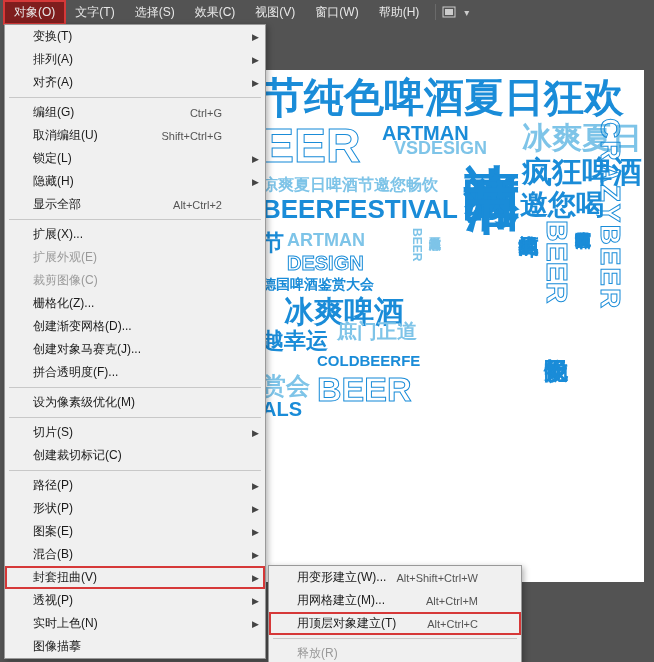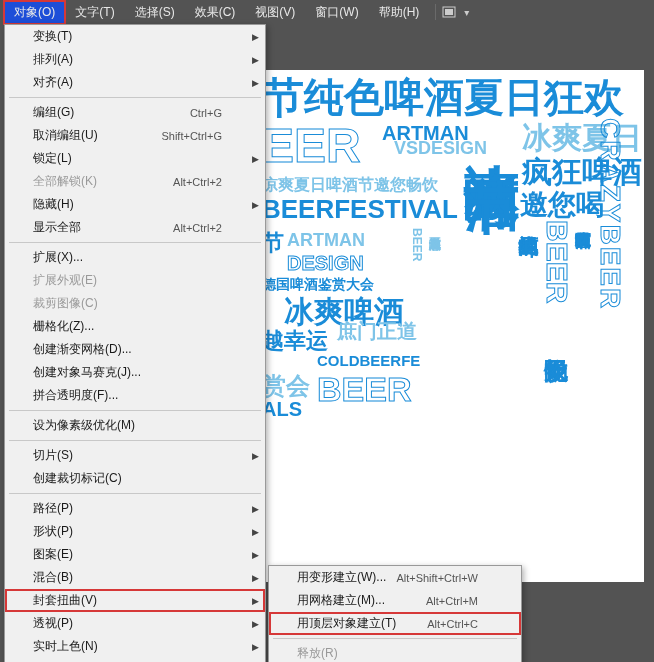--- a/index.html
+++ b/index.html
@@ -1,19 +1,19 @@
 <!DOCTYPE html>
 <html><head>
 <meta charset="utf-8">
 <style>
 * { margin: 0; padding: 0; box-sizing: border-box; font-family: "Microsoft YaHei", sans-serif; }
 body { background: #535353; width: 654px; height: 662px; overflow: hidden; position: relative; }
 .menubar { background: #535353; height: 24px; display: flex; align-items: center; padding-left: 4px; color: #e8e8e8; font-size: 12px; }
 .menubar-item { padding: 3px 10px; cursor: pointer; }
-.menubar-item.active { background: #1d4ed8; outline: 2px solid #d63838; outline-offset: -1px; }
+.menubar-item.active { background: #7f1d1d; outline: 2px solid #d63838; outline-offset: -1px; }
 .menubar-sep { width: 1px; height: 16px; background: #6a6a6a; margin: 0 6px; }
 .menubar-icon { width: 20px; height: 14px; display: inline-block; }
 .menubar-icon svg { width: 100%; height: 100%; }
 
 .dropdown { position: absolute; left: 4px; top: 24px; width: 262px; background: #f0f0f0; border: 1px solid #999; box-shadow: 2px 2px 6px rgba(0,0,0,.3); color: #1a1a1a; font-size: 12px; z-index: 10; }
 .menu-item { display: flex; justify-content: space-between; align-items: center; padding: 3px 31px 3px 28px; cursor: default; position: relative; }
 .menu-item.disabled { color: #9a9a9a; }
 .menu-item.highlight { outline: 2px solid #d63838; outline-offset: -2px; }
 .menu-item .arrow { position: absolute; right: 6px; font-size: 9px; color: #444; }
 .menu-sep { height: 1px; background: #c8c8c8; margin: 3px 4px; }
@@ -102,24 +102,20 @@
       <span class="menu-shortcut">Ctrl+G</span>
     </div>
     <div class="menu-item">
       <span>取消编组(U)</span>
       <span class="menu-shortcut">Shift+Ctrl+G</span>
     </div>
     <div class="menu-item">
       <span>锁定(L)</span>
       <span class="arrow">▶</span>
     </div>
-    <div class="menu-item disabled">
-      <span>全部解锁(K)</span>
-      <span class="menu-shortcut">Alt+Ctrl+2</span>
-    </div>
     <div class="menu-item">
       <span>隐藏(H)</span>
       <span class="arrow">▶</span>
     </div>
     <div class="menu-item">
       <span>显示全部</span>
       <span class="menu-shortcut">Alt+Ctrl+2</span>
     </div>
     <div class="menu-sep"></div>
     <div class="menu-item">

